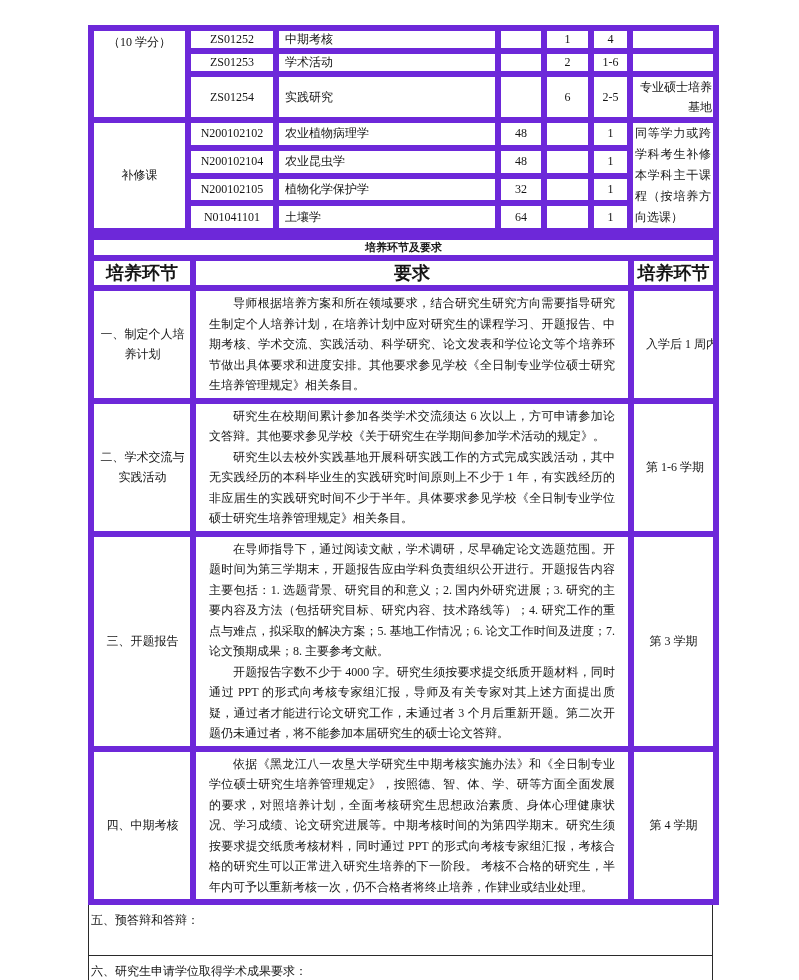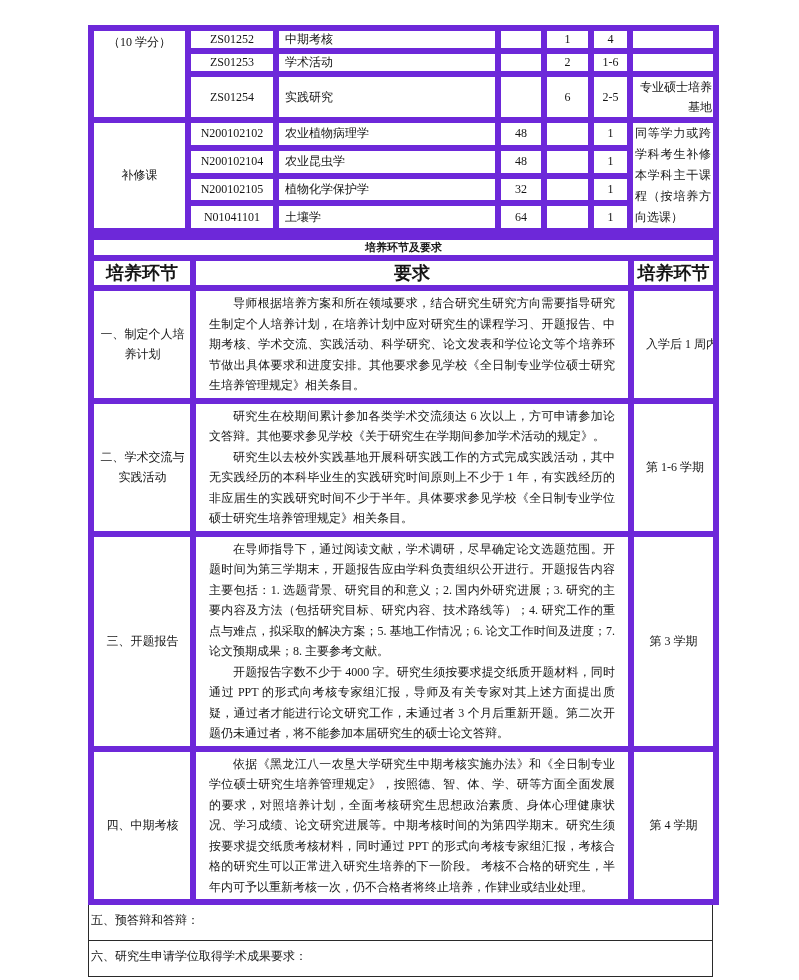--- a/index.html
+++ b/index.html
@@ -29,21 +29,21 @@
   .training td.ttl { height:21px; text-align:center; font-weight:bold; font-size:11px; }
   .training td.hdr { height:22px; text-align:center; font-weight:bold; font-size:18px; }
   .training td.stage { text-align:center; padding:2px 1px 2px 2px; line-height:20px; }
   .training td.req { padding:2px 13px;margin-top:10px; }
   .training td.req p { margin:0; text-indent:2em; text-align:justify; line-height:20.5px; }
   .training td.sched { text-align:center; white-space:nowrap; padding:12px; }
 
   
   .sec {
     width:625px; border-left:1px solid #2a2a2a; border-right:1px solid #2a2a2a;
-    border-bottom:1px solid #2a2a2a; font-size:12px; padding:5px 3px 9px 2px;
+    border-bottom:1px solid #2a2a2a; font-size:12px; padding:5px 3px 24px 2px;
   }
   .sec p { margin:0; line-height:21px; }
   .sec p.ind { text-indent:2em; text-align:justify; }
 </style>
 </head>
 <body>
 
 <div class="page">
 
   <table class="course">

